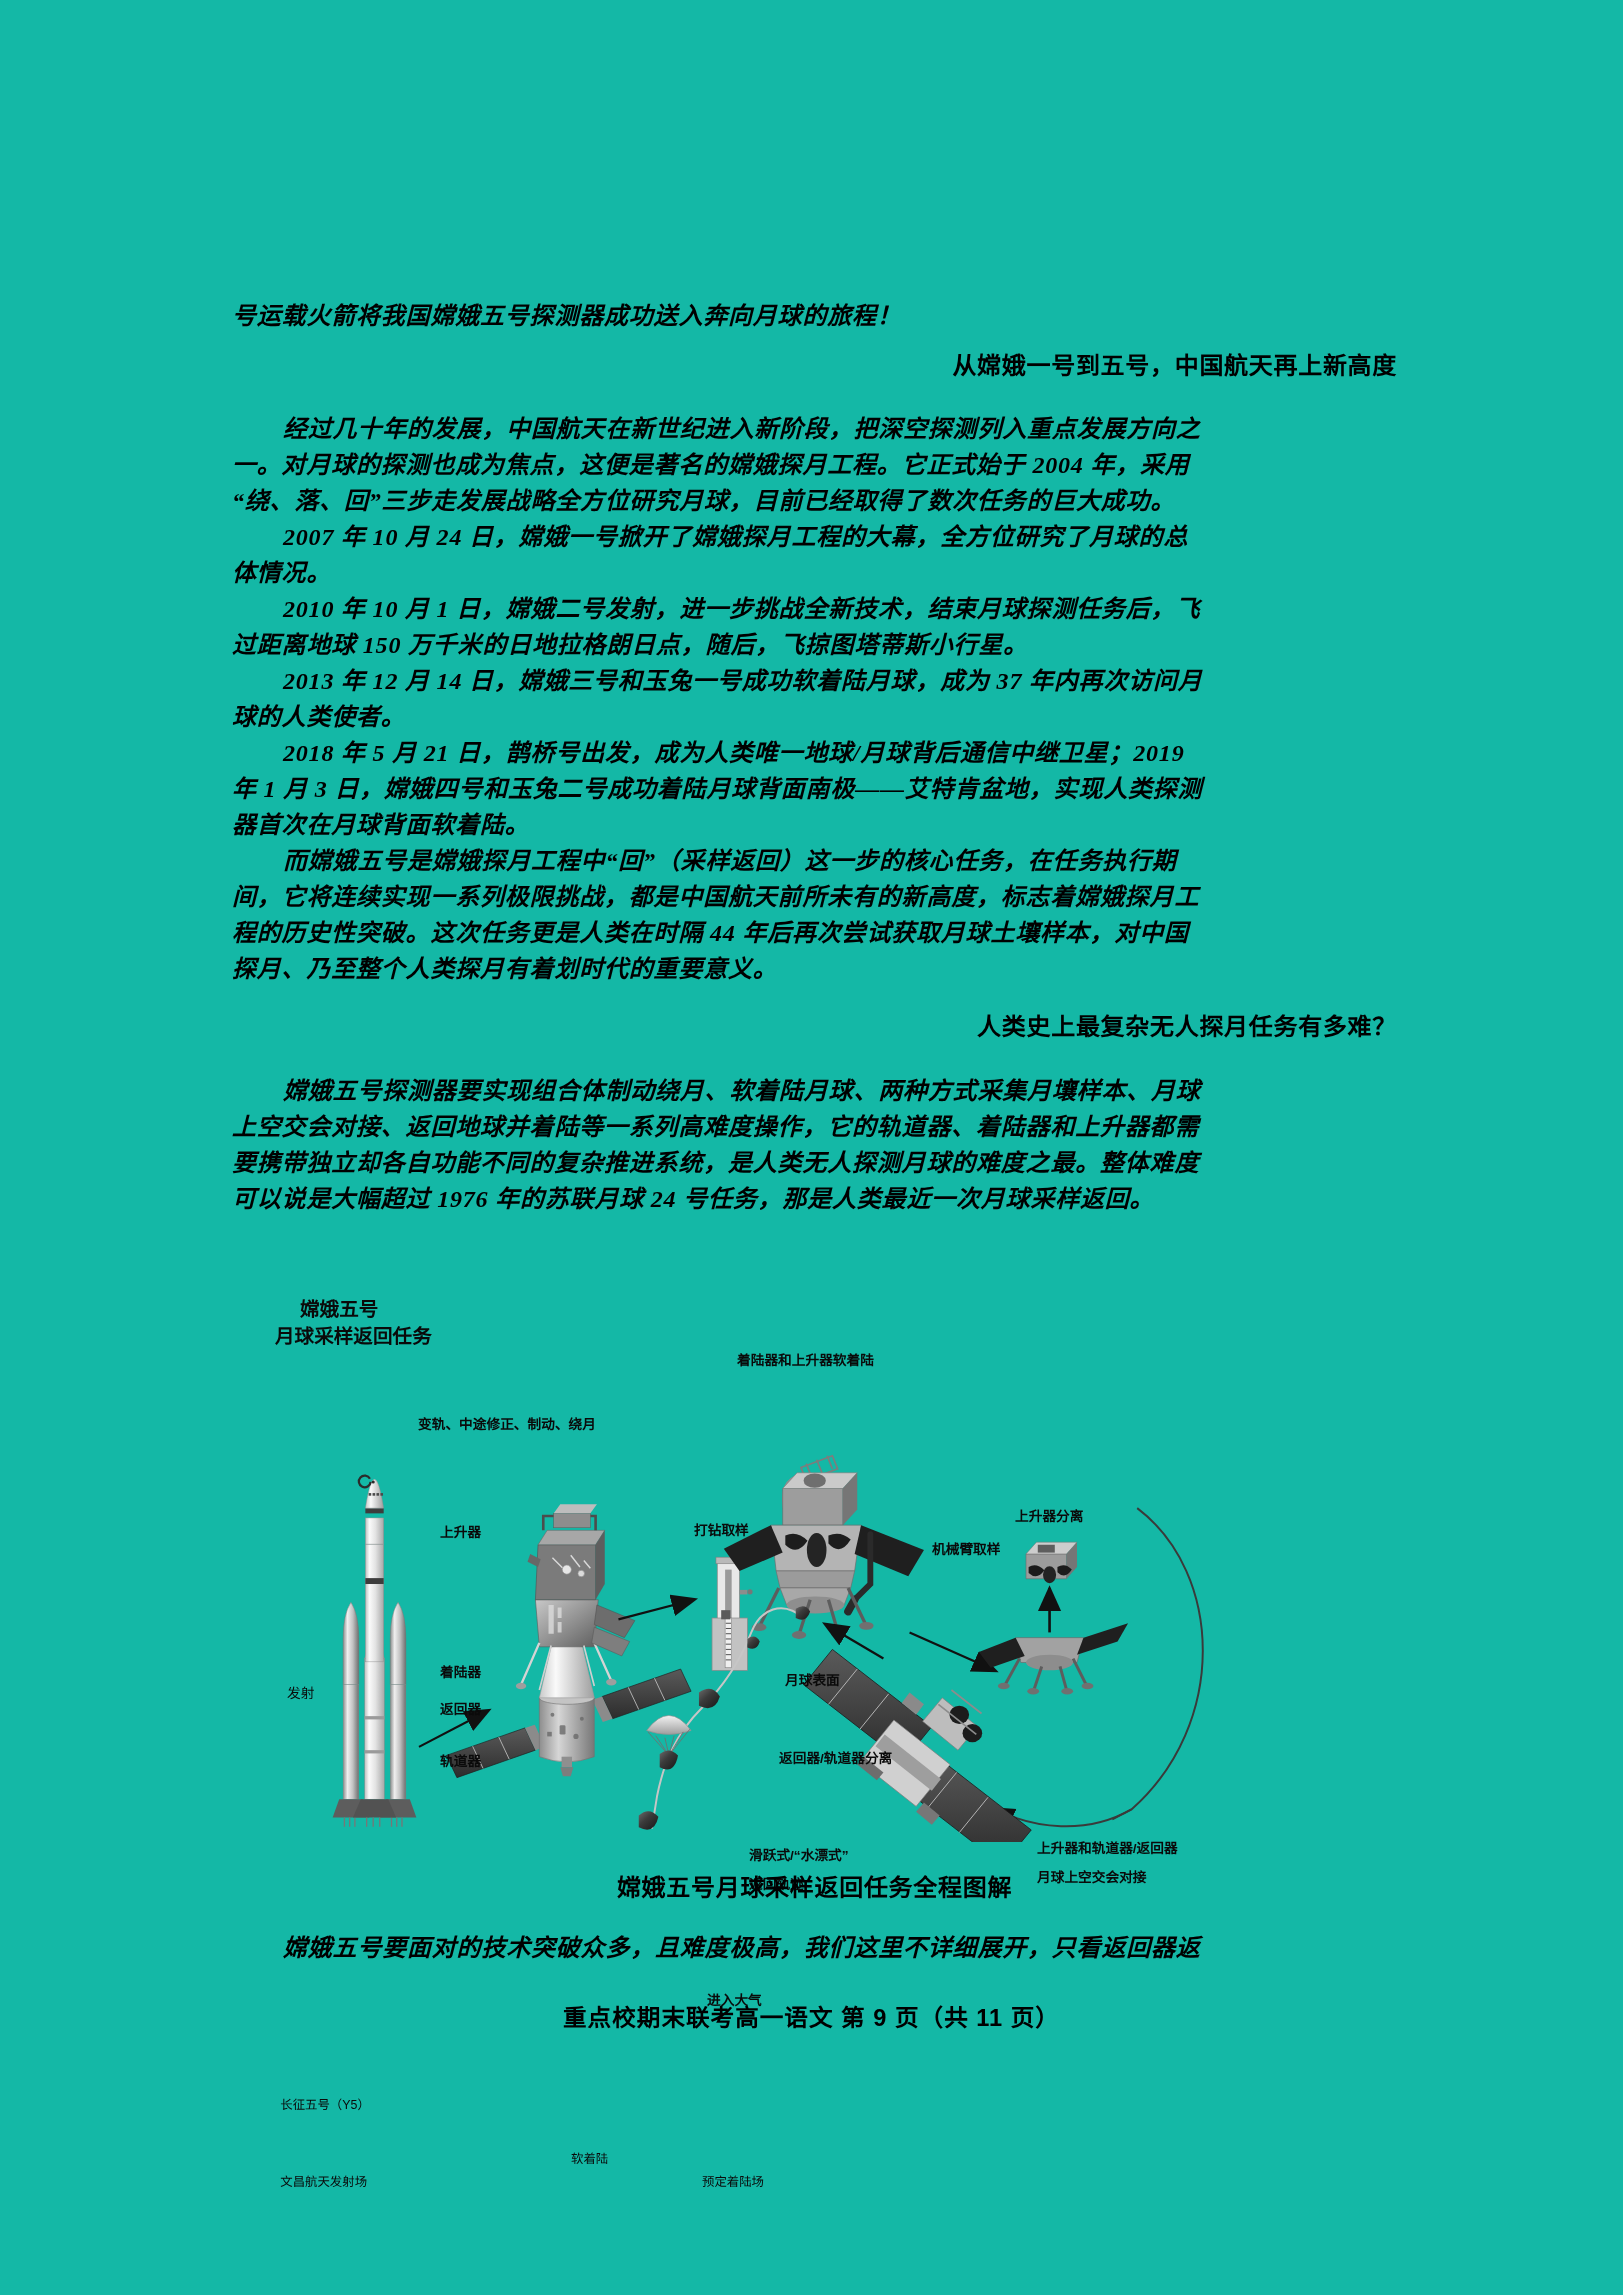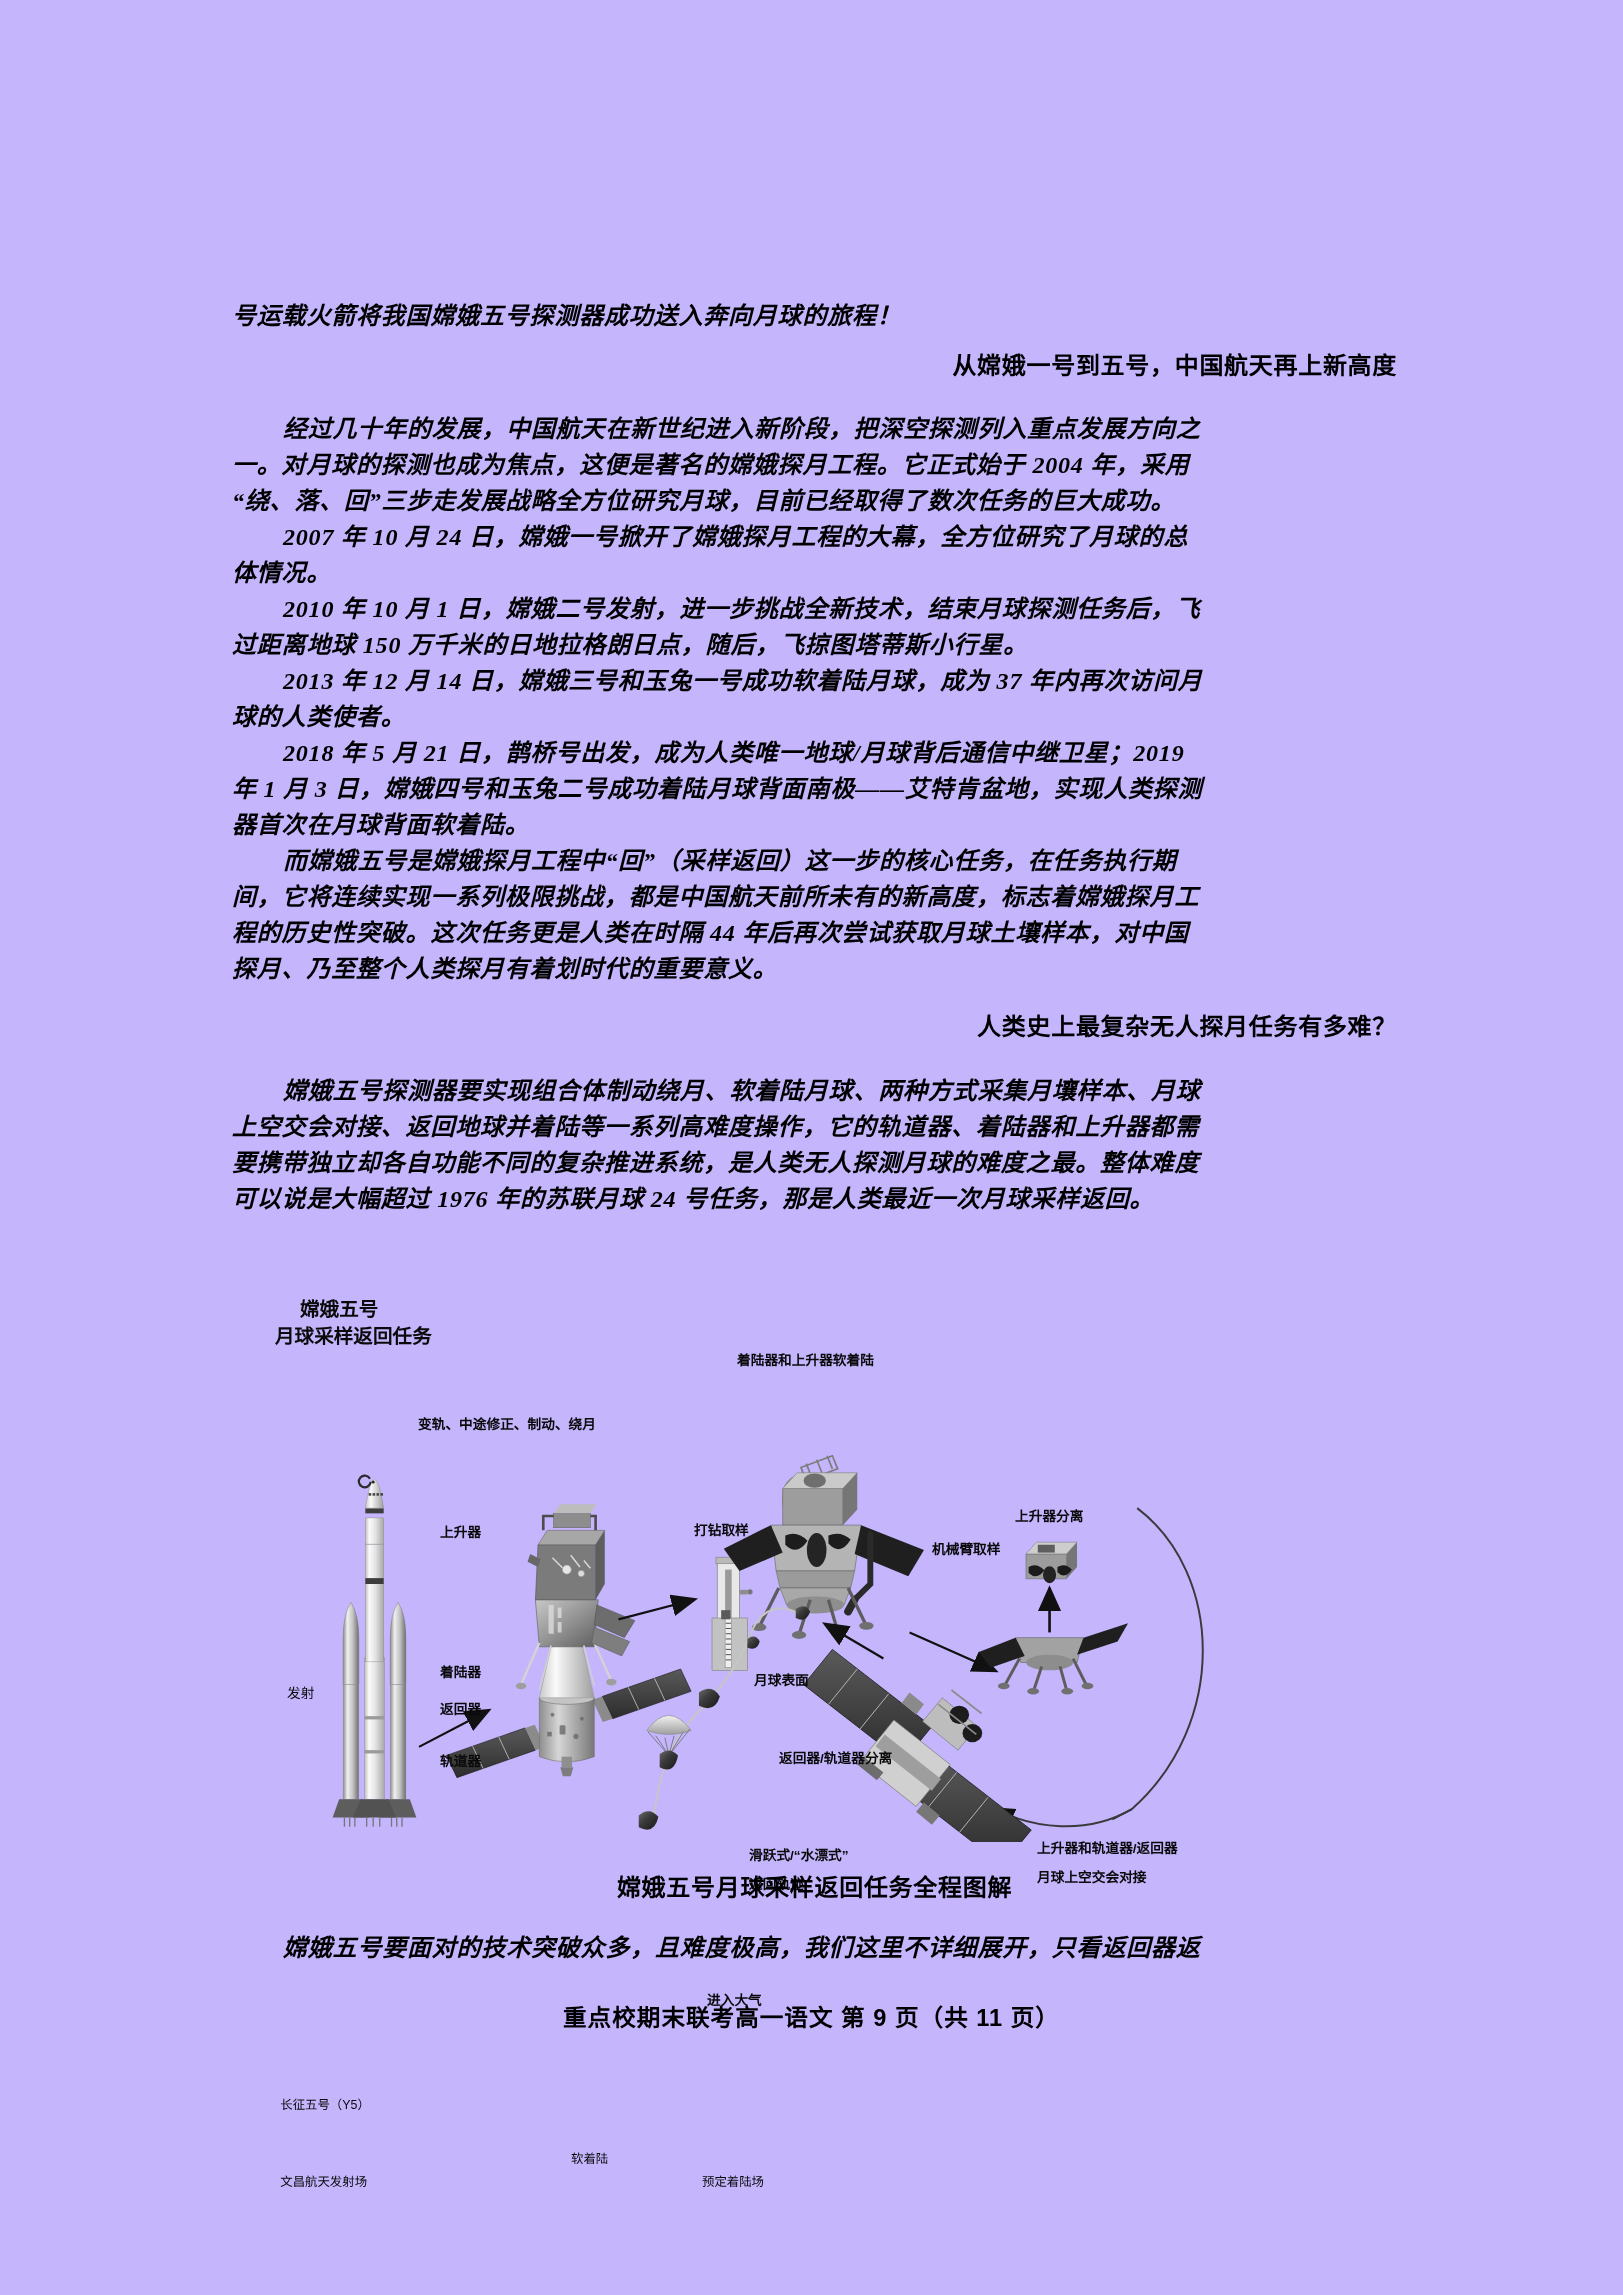--- a/index.html
+++ b/index.html
@@ -14,21 +14,21 @@
     position: relative;
     font-family: "Liberation Serif", "DejaVu Serif", serif;
     color: #000000;
     overflow: hidden;
   }
 
   
   #page {
     position: absolute;
     inset: 0;
-    background: #c4b5fd;
+    background: #14b8a6;
   }
 
   
   .col {
     position: absolute;
     left: 232px;
     width: 1165px;
   }
 
   
@@ -461,21 +461,21 @@
 
     <div class="lbl" style="left:178px; top:232px;">上升器</div>
     <div class="lbl" style="left:178px; top:324px;margin-top:48px;">着陆器</div>
     <div class="lbl" style="left:178px; top:409px;">返回器</div>
     <div class="lbl" style="left:178px; top:461px;">轨道器</div>
 
     <div class="lbl" style="left:432px; top:230px;">打钻取样</div>
 
     <div class="lbl" style="left:475px; top:60px;">着陆器和上升器软着陆</div>
     <div class="lbl" style="left:670px;top:249px;">机械臂取样</div>
-    <div class="lbl" style="left:492px; top:380px;">月球表面</div>
+    <div class="lbl" style="left:523px; top:380px;">月球表面</div>
 
     <div class="lbl" style="left:753px;top:216px;">上升器分离</div>
 
     <div class="lbl" style="left:775px;top:548px;">上升器和轨道器/返回器</div>
     <div class="lbl" style="left:775px;top:577px;">月球上空交会对接</div>
 
     <div class="lbl" style="left:517px; top:458px;">返回器/轨道器分离</div>
 
     <div class="lbl" style="left:487px; top:555px;">滑跃式/“水漂式”</div>
     <div class="lbl" style="left:487px; top:584px;">返回轨迹</div>

